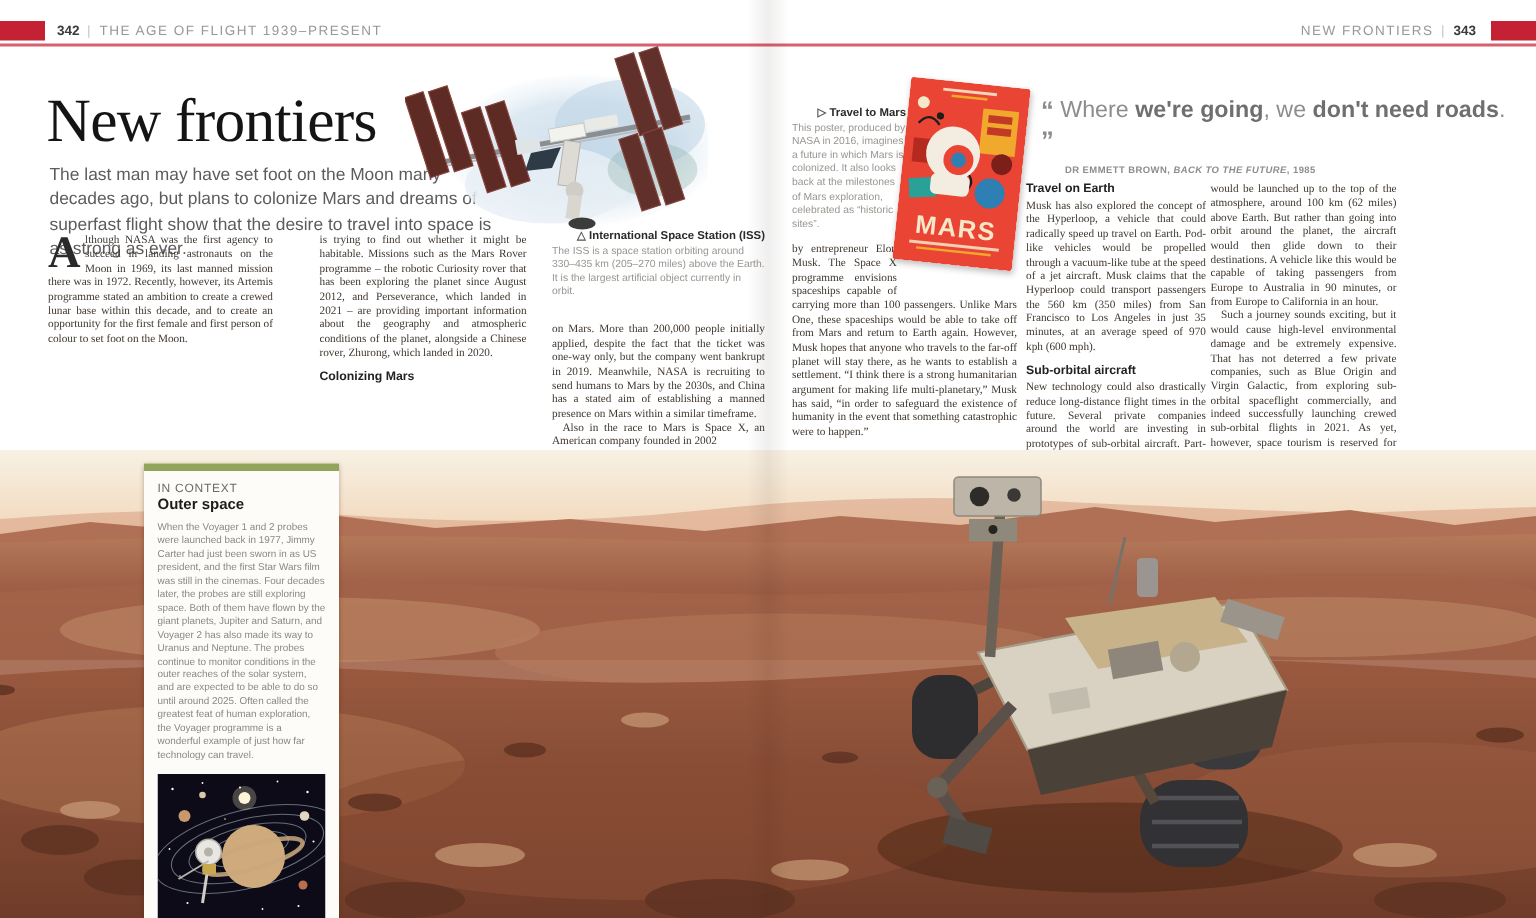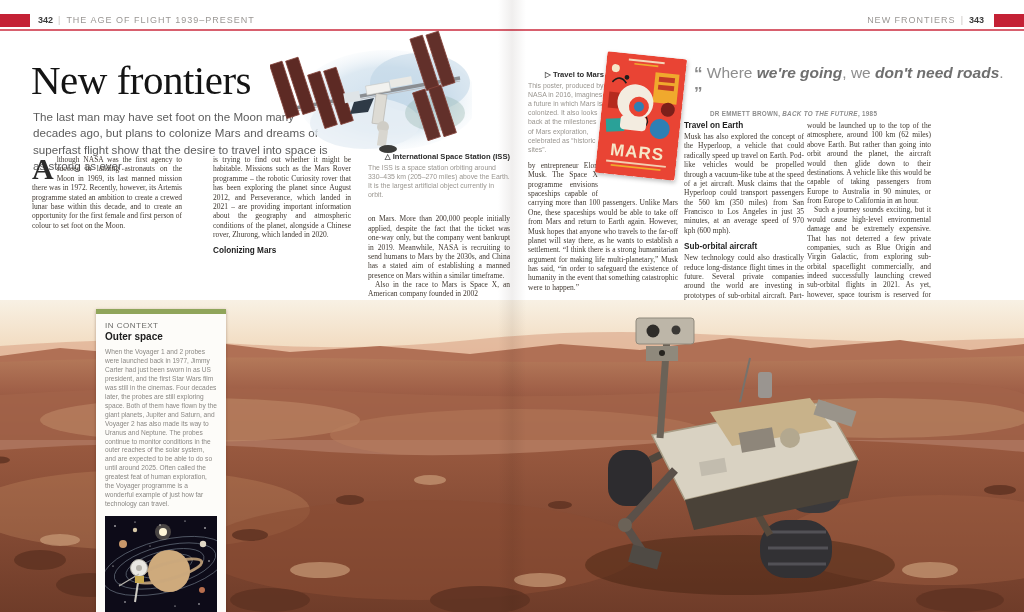--- a/index.html
+++ b/index.html
@@ -26,21 +26,21 @@
   .mini-head{font-family:"Liberation Sans",sans-serif;font-weight:700;font-size:8.2px;
              color:#222;margin:7px 0 2px 0;}
   .cap-title{font-weight:700;font-size:7.6px;color:#2b2b2b;margin:0 0 2px 0;text-align:right;}
   .cap-body{font-size:6.9px;line-height:1.32;color:#9a9690;margin:0;}
   .cap-marker{color:#555;}
   .poster-spacer{float:right;width:80px;height:30px;}
   
   .quote{position:absolute;left:694px;top:64px;width:318px;color:#8d8d8d;}
   .quote .qline{font-size:15.5px;line-height:1.2;}
   .quote .qmark{font-weight:700;font-size:17px;color:#8a8a8a;vertical-align:-1px;}
-  .quote b{color:#6f6f6f;font-style:italic;}
+  .quote b{color:#6f6f6f;}
   .quote .attrib{margin-top:5px;margin-left:16px;font-size:6.3px;font-weight:700;
                  letter-spacing:0.3px;color:#8d8d8d;}
   .quote .attrib i{font-style:italic;}
   
   .panorama{position:absolute;left:0;top:300px;width:1024px;height:312px;}
   
   .context-box{position:absolute;left:96px;top:309px;width:130px;background:#fdfcf9;
                box-shadow:0 1px 3px rgba(60,30,10,.35);}
   .context-top{height:5px;background:#90a55b;}
   .context-inner{padding:7px 9px 8px 9px;}

